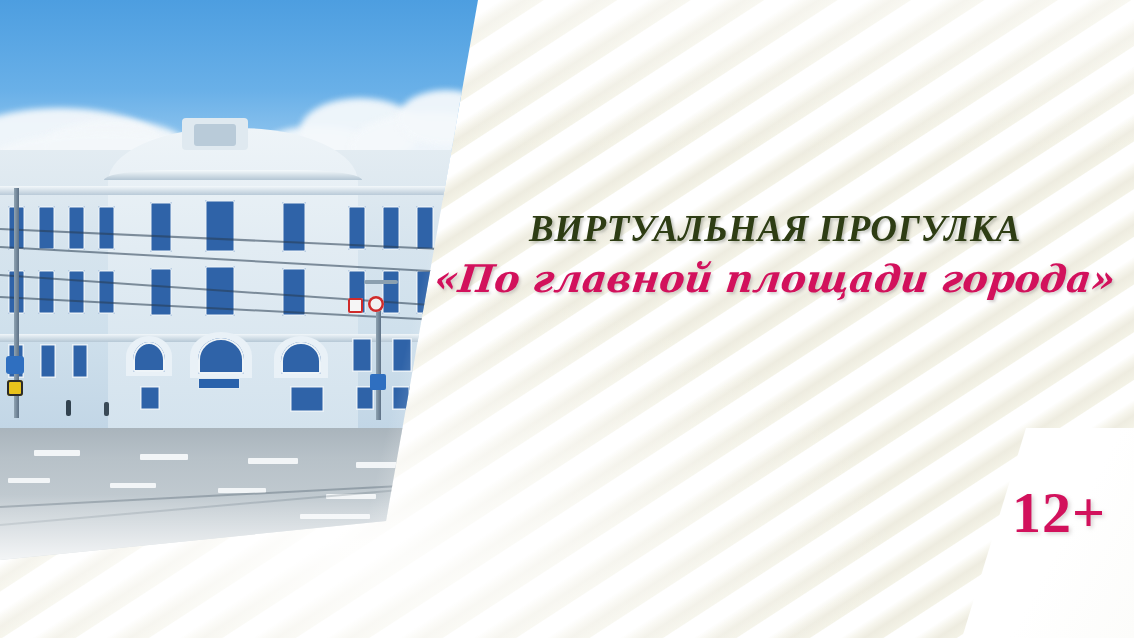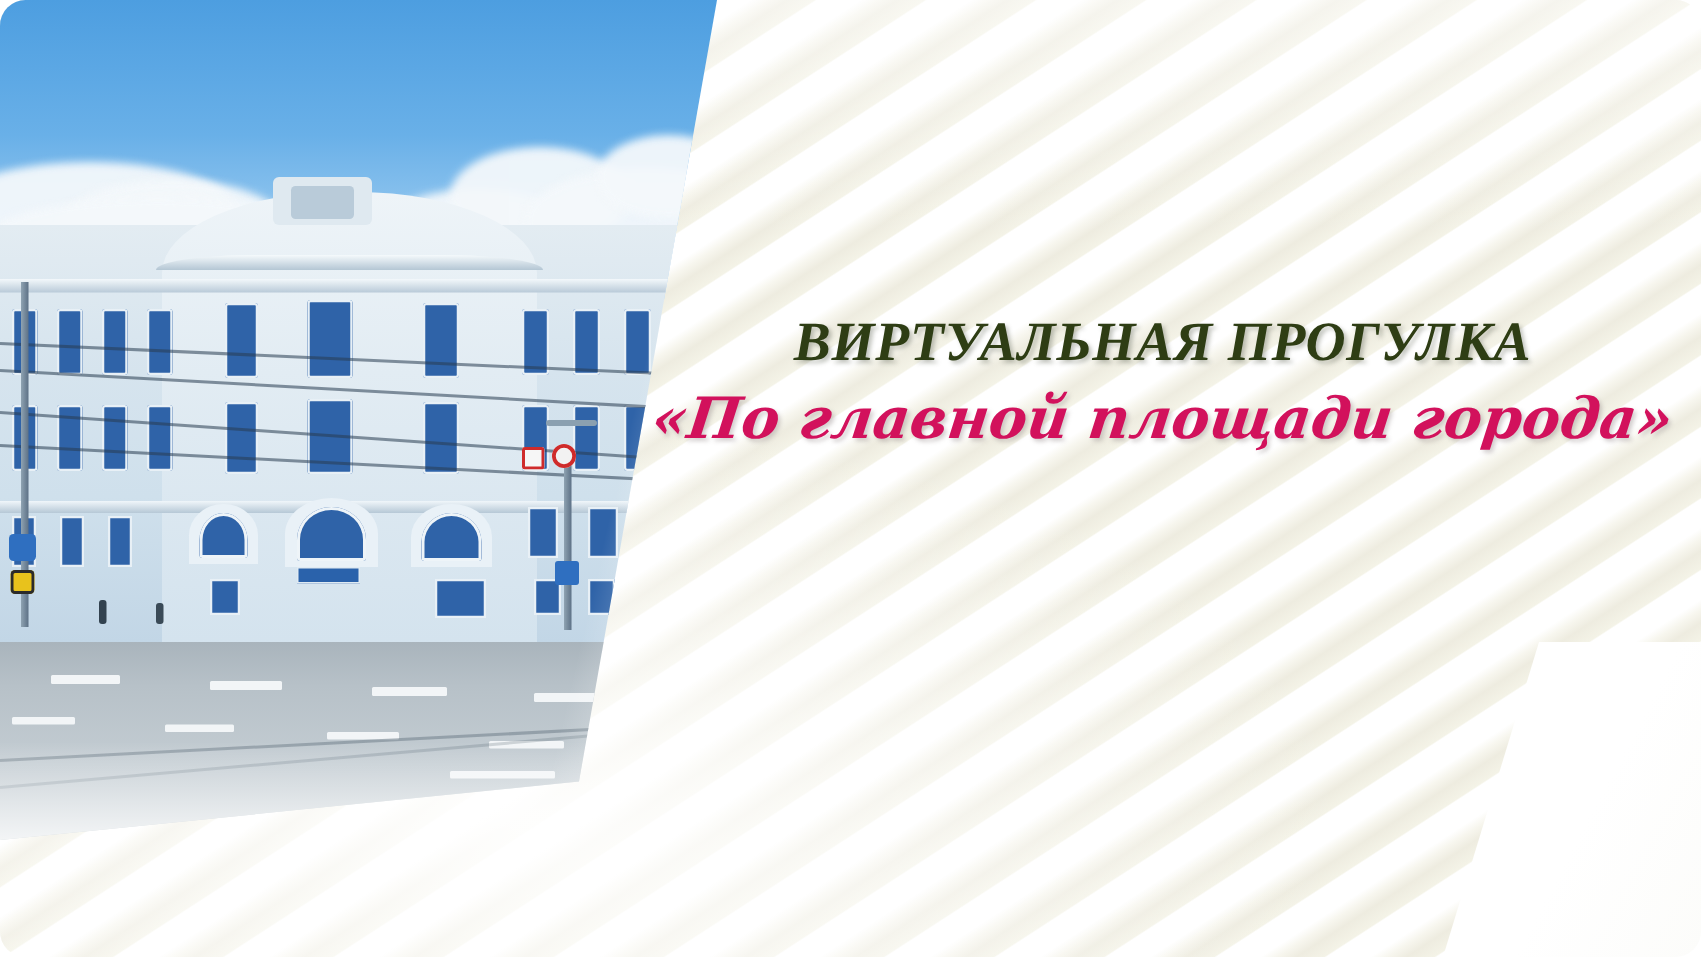--- a/index.html
+++ b/index.html
@@ -1,18 +1,18 @@
 <!DOCTYPE html>
 <html><head>
 <meta charset="utf-8">
 <style>
   html,body{margin:0;padding:0;background:#fff;}
   body{width:1134px;height:638px;overflow:hidden;font-family:"Liberation Serif",serif;}
 
-  #slide{position:relative;width:1134px;height:638px;overflow:hidden;background:#ffffff;border-radius:17px;}
+  #slide{position:relative;width:1134px;height:638px;overflow:hidden;background:#ffffff;}
 
   
   .bg-stripes{
     position:absolute;inset:0;
     background:
       repeating-linear-gradient(
         -33deg,
         #ffffff 0px,
         #ffffff 16px,
         #f4f3e7 17px,
@@ -264,14 +264,15 @@
     </div>
   </div>
 
   <div class="corner-edge"></div>
   <div class="corner-panel"></div>
 
   <div class="txt title-main">ВИРТУАЛЬНАЯ ПРОГУЛКА</div>
   <div class="txt title-script">«По главной площади города»</div>
 
 
+  <div class="txt age">12+</div>
 
 </div>
 
 </body></html>

